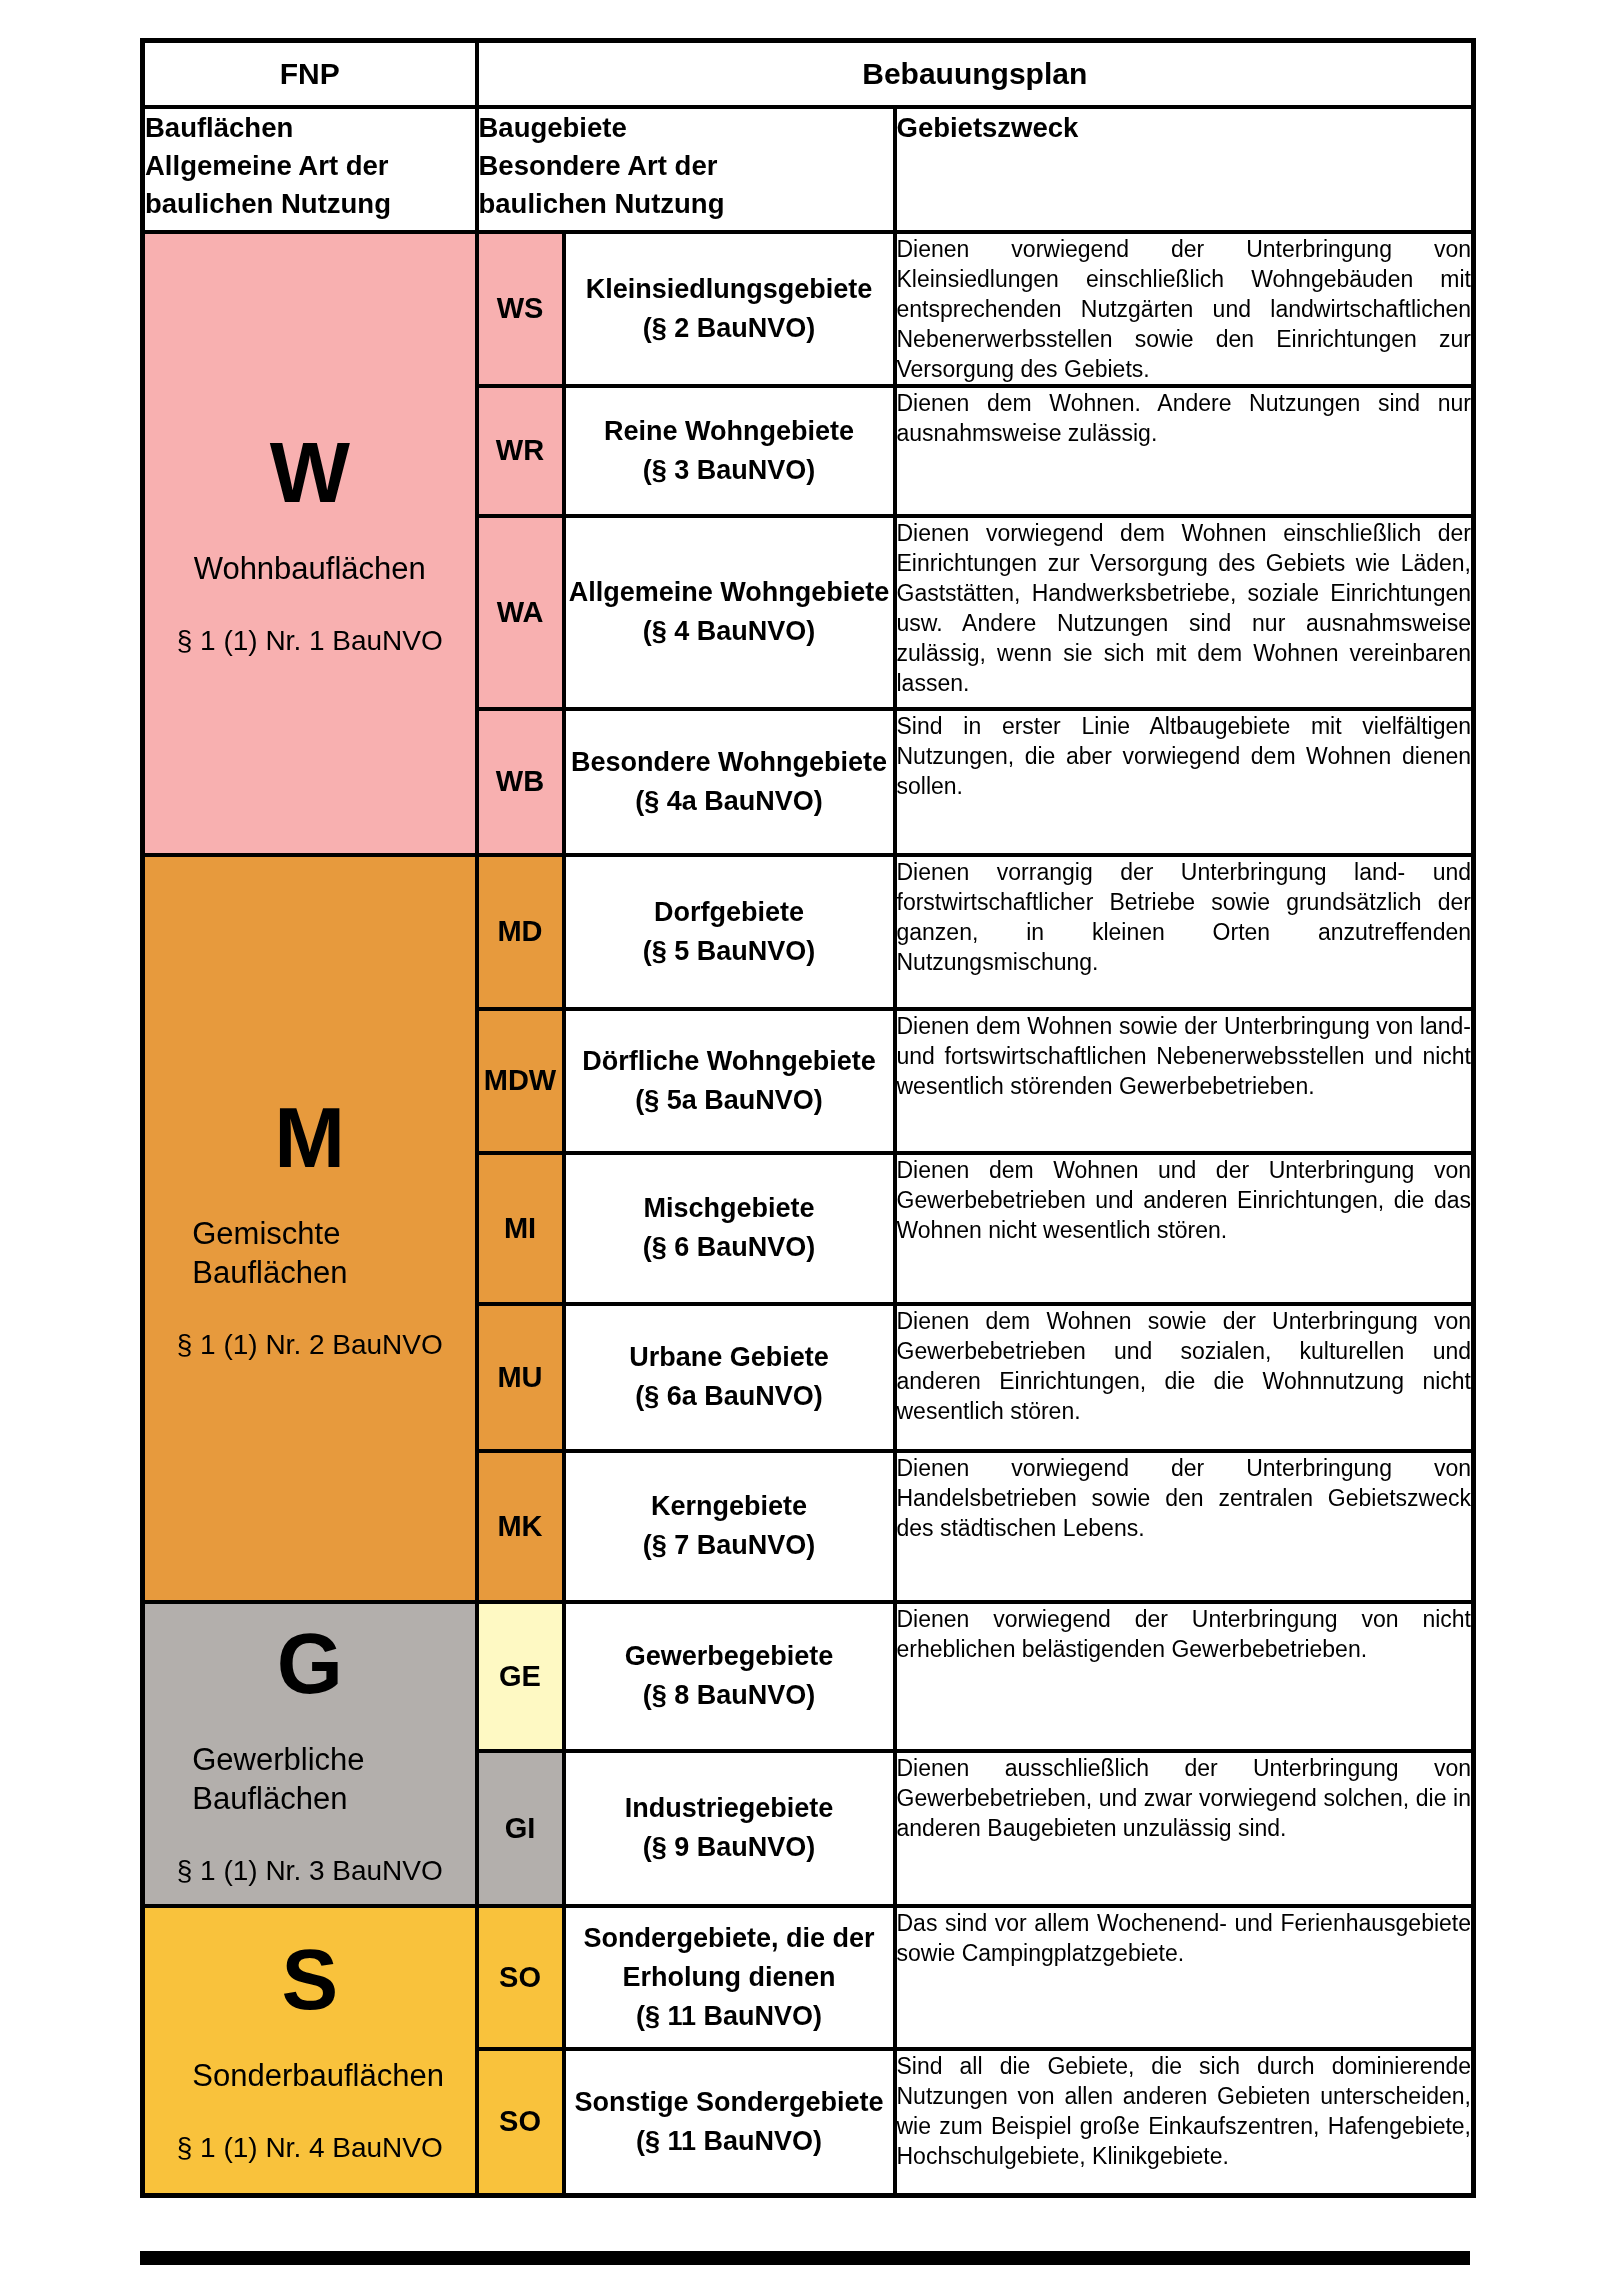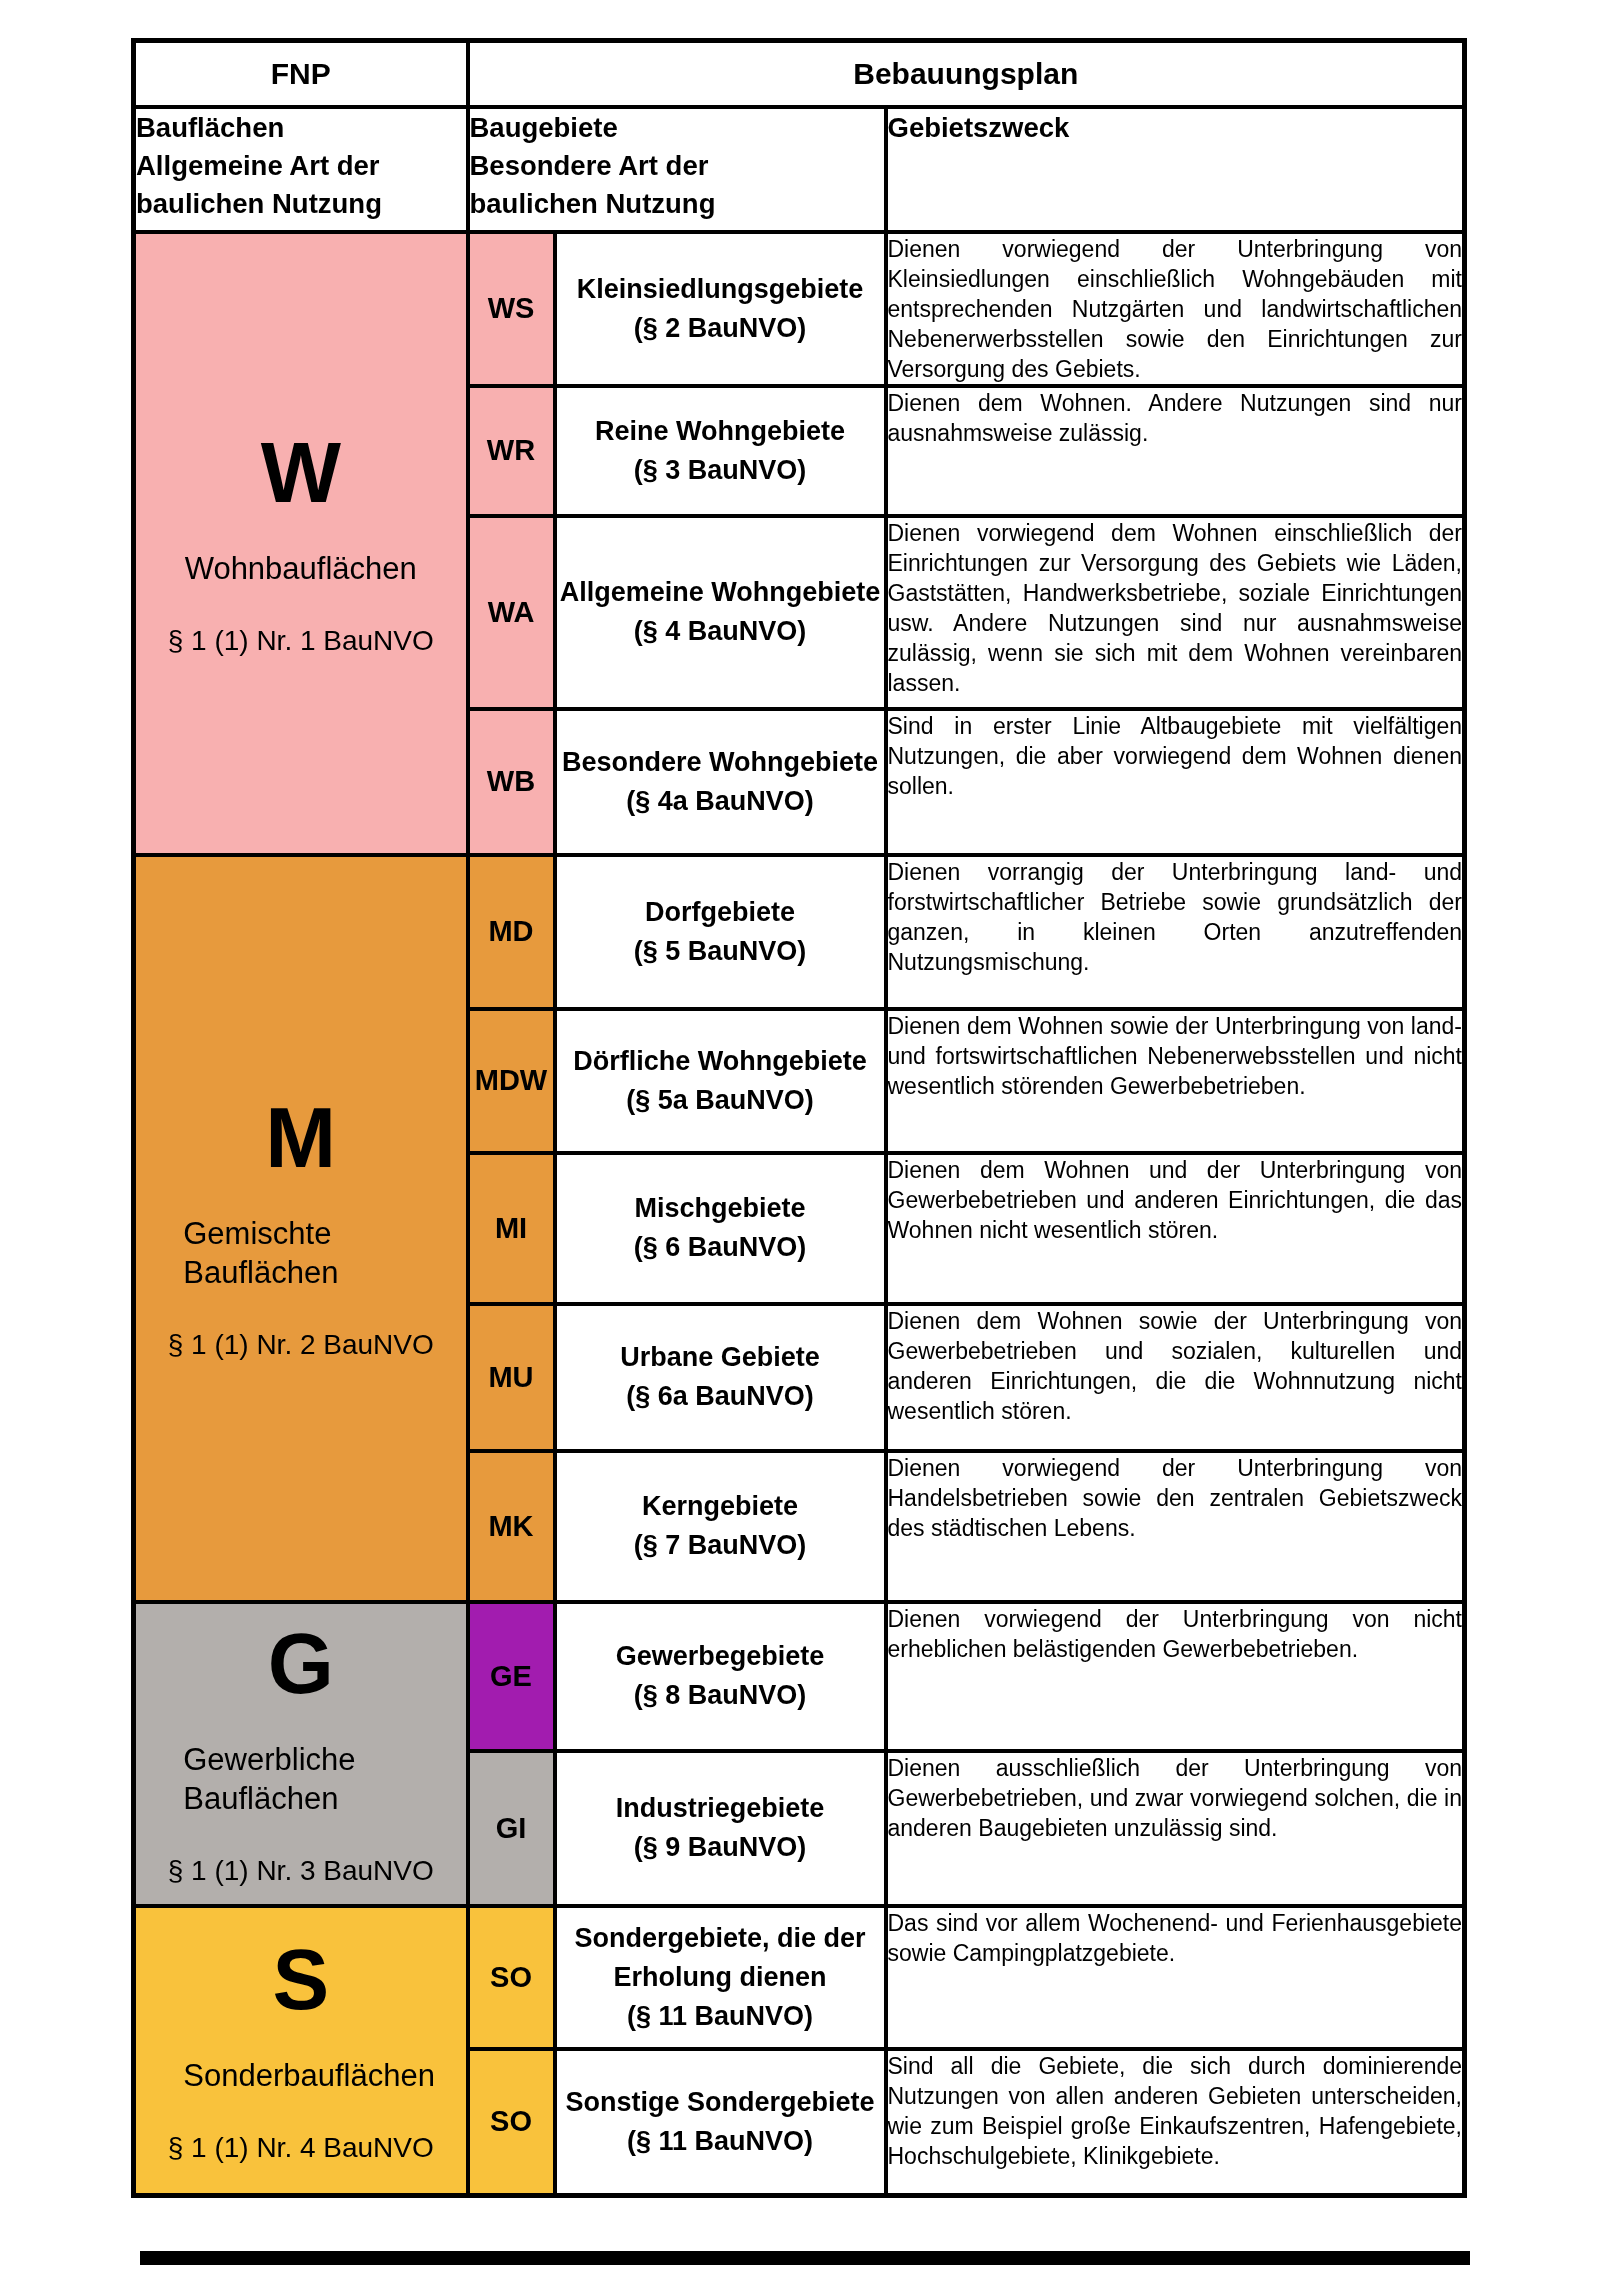--- a/index.html
+++ b/index.html
@@ -6,21 +6,21 @@
   #page {
     position: relative;
     width: 1621px;
     height: 2295px;
     background: #ffffff;
     font-family: "Liberation Sans", sans-serif;
     color: #000;
   }
   table.plan {
     position: absolute;
-    left: 131px;
+    left: 140px;
     top: 38px;
     width: 1330px;
     border-collapse: collapse;
     table-layout: fixed;
     border: 5.7px solid #000;
   }
   table.plan td {
     border: 4px solid #000;
     padding: 0;
     overflow: hidden;
@@ -203,21 +203,21 @@
     </tr>
 
     <tr style="height:149px">
       <td class="c-group" rowspan="2" style="background: rgb(179, 175, 172);">
         <div class="g-inner">
           <div class="g-letter">G</div>
           <div class="g-label">Gewerbliche Bauflächen</div>
           <div class="g-ref">§ 1 (1) Nr. 3 BauNVO</div>
         </div>
       </td>
-      <td class="c-abbr" style="background: #a21caf;">GE</td>
+      <td class="c-abbr" style="background: #fef9c3;">GE</td>
       <td class="c-name">
         <div>Gewerbegebiete</div>
         <div>(§ 8 BauNVO)</div>
       </td>
       <td class="c-zweck">Dienen vorwiegend der Unterbringung von nicht erheblichen belästigenden Gewerbebetrieben.</td>
     </tr>
     <tr style="height:155px">
       <td class="c-abbr" style="background: rgb(179, 175, 172);">GI</td>
       <td class="c-name">
         <div>Industriegebiete</div>

